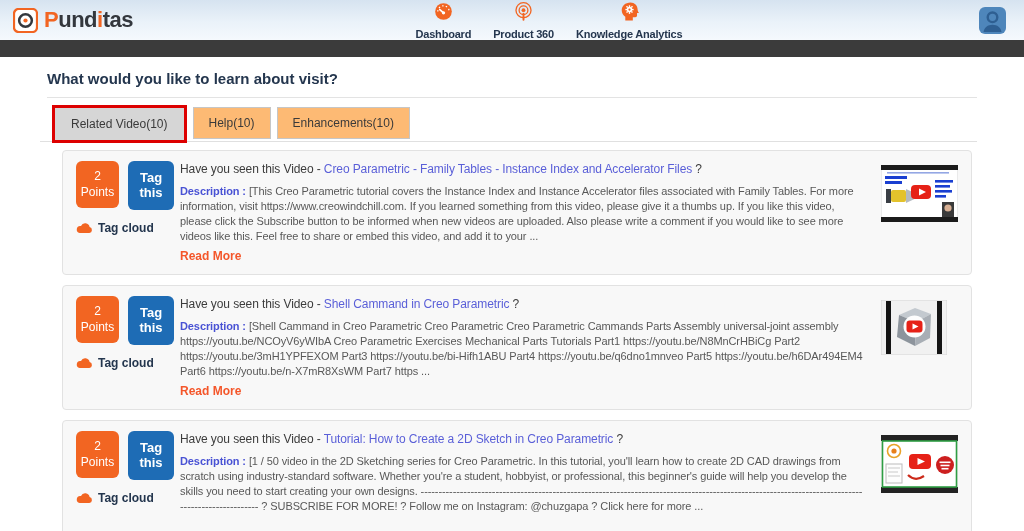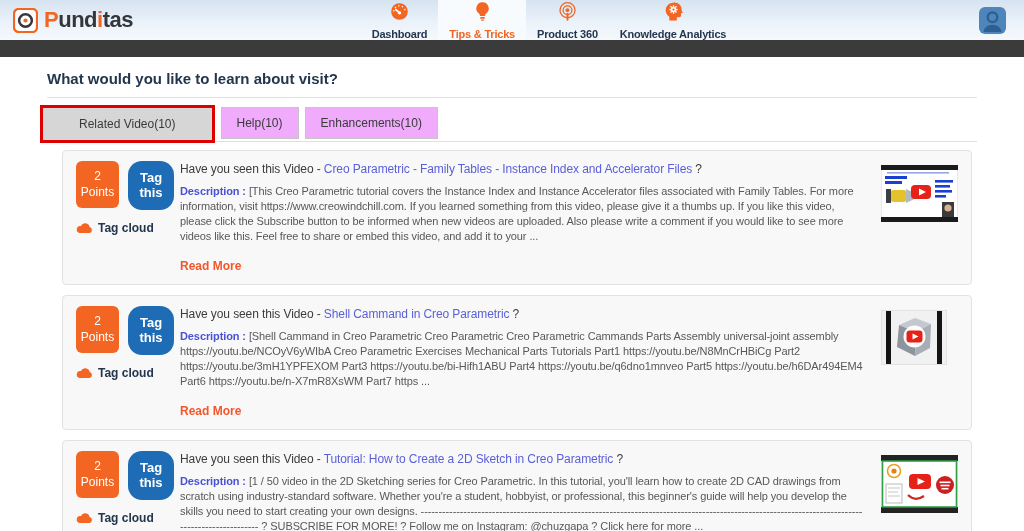--- a/index.html
+++ b/index.html
@@ -24,44 +24,44 @@
   
   .dark-bar { height:17px; background:#3B3B3B; }
 
   
   .main { padding:13px 47px 0 47px; }
   .page-heading { font-size:15px; font-weight:bold; color:#24364E; margin-bottom:10px; }
   .heading-divider { border:none; border-top:1px solid #e3e3e3; margin:0 0 7px 0; }
 
   .tabs { display:flex; align-items:center; gap:6px; border-bottom:1px solid #e0e0e0;
           padding-bottom:0; margin-left:-7px; min-height:37px; }
-  .tab { font-size:12px; color:#3a3a3a; background:#f0abfc; border:1px solid #c6c6c6;
+  .tab { font-size:12px; color:#3a3a3a; background:#fdba74; border:1px solid #c6c6c6;
          padding:8px 15px; cursor:pointer; white-space:nowrap; }
-  .tab.active { background:#d6d6d6; border:3px solid #DD0000; padding:9px 36px; margin-bottom:-2px; }
+  .tab.active { background:#d6d6d6; border:3px solid #DD0000; padding:9px 16px; margin-bottom:-2px;margin-left:12px; }
 
   .cards { margin:8px 5px 0 15px; }
   .card { display:flex; background:#f8f8f8; border:1px solid #e2e2e2; border-radius:4px;
           padding:10px 12px 10px 13px; margin-bottom:10px; min-height:118px; }
   .card-left { width:104px; flex-shrink:0; }
   .btn-row { display:flex; gap:9px; }
   .points-btn { width:43px; height:47px; background:#F26522; border-radius:6px; color:#fff;
                 display:flex; flex-direction:column; align-items:center; justify-content:center;
                 font-size:12px; line-height:1.3; cursor:pointer; }
-  .tag-btn { width:46px; height:49px; background:#1E6CB5; border-radius:14px; color:#fff;
+  .tag-btn { width:46px; height:49px; background:#1E6CB5; border-radius:6px; color:#fff;
              font-weight:bold; font-size:13px; line-height:1.15; display:flex; align-items:center;
              justify-content:center; text-align:center; padding:0 8px; cursor:pointer; }
   .tag-cloud { margin-top:11px; display:flex; align-items:center; gap:5px;
                font-weight:bold; font-size:12px; color:#24364E; cursor:pointer; }
 
   .card-body { flex:1; min-width:0; padding:1px 16px 0 0; }
   .card-title { font-size:12px; color:#3c3c3c; margin-bottom:8px; letter-spacing:-0.1px; }
   .title-link { color:#5A5FD8; cursor:pointer; }
   .desc { font-size:11px; line-height:15px; color:#585858; letter-spacing:-0.1px; word-wrap:break-word; }
   .desc-label { color:#4952D4; font-weight:bold;text-align:center; }
-  .read-more { margin-top:15px; color:#F4562A; font-weight:bold; font-size:12px; cursor:pointer; display:inline-block; }
+  .read-more { margin-top:5px; color:#F4562A; font-weight:bold; font-size:12px; cursor:pointer; display:inline-block; }
 
   .card-thumb { width:78px; flex-shrink:0; padding-top:4px; cursor:pointer; }
   .card-thumb svg { display:block; }
 </style>
 </head>
 <body>
 
 <div class="header">
   <div class="logo">
     <span class="logo-mark">
@@ -78,30 +78,20 @@
     <div class="nav-item">
       <span>
         <svg width="21" height="21" viewBox="0 0 24 24">
           <circle cx="12" cy="12" r="9.5" fill="#F26522"></circle>
           <path d="M5.5 12a6.5 6.5 0 0 1 13 0" fill="none" stroke="#fff" stroke-width="1.4" stroke-dasharray="1.6 2.6"></path>
           <path d="M12 13.5 L7.8 9.8" stroke="#fff" stroke-width="2" stroke-linecap="round"></path>
           <circle cx="12" cy="13.5" r="1.9" fill="#fff"></circle>
         </svg>
       </span>
       <span class="nav-label">Dashboard</span>
-    </div>
-    <div class="nav-item active">
-      <span>
-        <svg width="21" height="21" viewBox="0 0 24 24" fill="#F26522">
-          <path d="M12 1.5a7 7 0 0 0-4.1 12.7c.7.5 1.1 1.3 1.1 2.1v.9h6v-.9c0-.8.4-1.6 1.1-2.1A7 7 0 0 0 12 1.5z"></path>
-          <rect x="9.3" y="18.3" width="5.4" height="2" rx="1"></rect>
-          <rect x="10.2" y="21" width="3.6" height="1.7" rx=".85"></rect>
-        </svg>
-      </span>
-      <span class="nav-label">Tips &amp; Tricks</span>
     </div>
     <div class="nav-item">
       <span>
         <svg width="21" height="21" viewBox="0 0 24 24">
           <circle cx="12" cy="10.5" r="8.6" fill="none" stroke="#F26522" stroke-width="1.5"></circle>
           <circle cx="12" cy="10.5" r="5" fill="none" stroke="#F26522" stroke-width="1.5"></circle>
           <circle cx="12" cy="10.5" r="2.2" fill="#F26522"></circle>
           <rect x="10.9" y="13.5" width="2.2" height="9" rx="1.1" fill="#F26522"></rect>
         </svg>
       </span>

